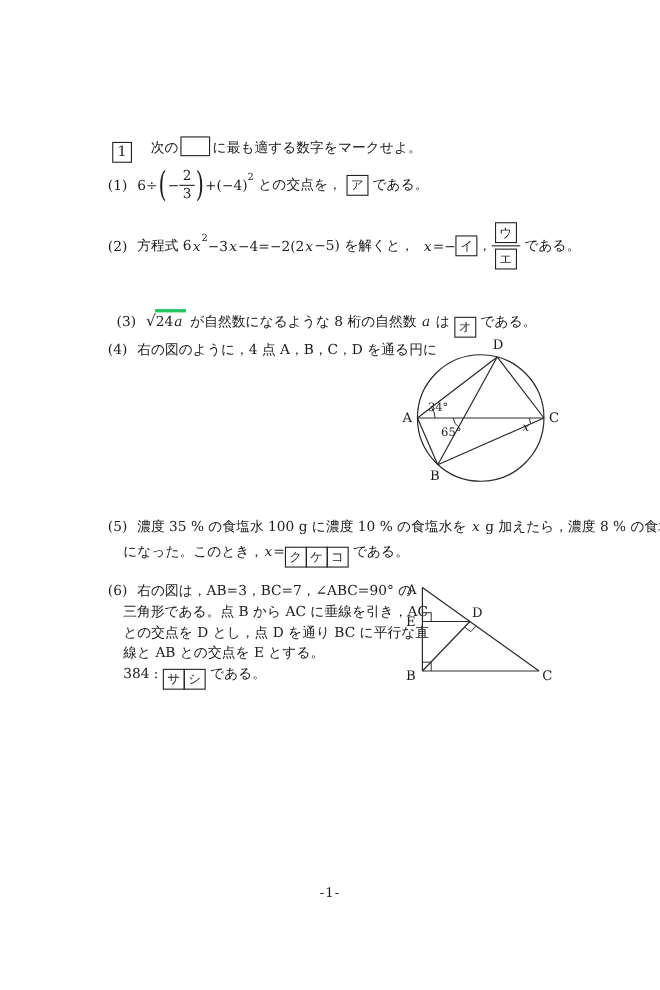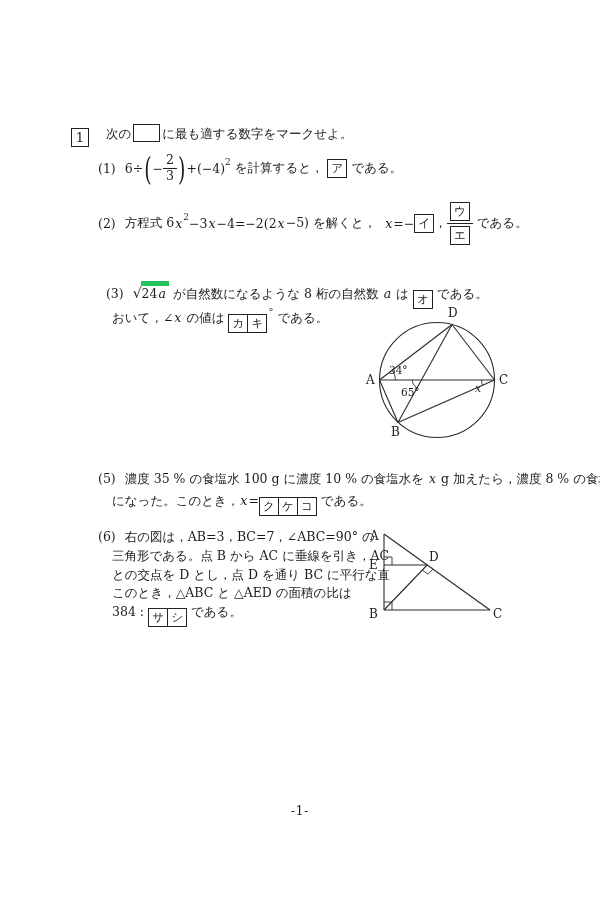--- a/index.html
+++ b/index.html
@@ -42,48 +42,48 @@
     padding:1px 3px;text-align:center;font-size:11.5px;
   }
   .agrp .cell:first-child{margin-left:0;}
   .deg{font-size:10px;position:relative;top:-7px;margin-left:1px;}
   
   .boxfrac{display:inline-flex;flex-direction:column;align-items:center;}
   .boxfrac .bcell{border:1px solid #222;min-width:12px;height:15px;line-height:15px;padding:1px 3px;text-align:center;font-size:11.5px;}
   .boxfrac .bline{width:26px;border-top:1px solid #222;margin:2px 0;height:0;}
   
   .rt{font-size:14px;}
-  .rad{display:inline-block;border-top:5px solid #22c55e;padding:0 2px 0 1px;margin-left:-1px;line-height:1.25;}
+  .rad{display:inline-block;border-top:3px solid #22c55e;padding:0 2px 0 1px;margin-left:-1px;line-height:1.25;}
   
   .v{font-style:italic;padding:0 1px;}
   
   svg .ln{stroke:#2a2a2a;stroke-width:1.1;fill:none;}
   svg .arc{stroke:#2a2a2a;stroke-width:0.9;fill:none;}
   svg text{font-family:"DejaVu Serif","Liberation Serif",serif;font-size:12px;fill:#1c1c1c;}
   svg text.sm{font-size:10.5px;}
   svg text.it{font-style:italic;font-size:11px;}
   .footer{position:absolute;left:0;top:804px;width:600px;text-align:center;font-size:12px;letter-spacing:1px;}
 </style>
 </head>
 <body>
 
-<div class="abs line" style="left:63px;top:109px;">
+<div class="abs line" style="left:94px;top:109px;">
   <span class="qnum">1</span><span>次の</span><span class="emptybox"></span><span>に最も適する数字をマークせよ。</span>
 </div>
 
 <div class="abs mathline" style="left:98px;top:148px;height:40px;">
   <span class="plabel">(1)</span>
     <span>6÷</span>
     <span class="bparen">(</span>
     <span>−</span>
     <span class="frac"><span class="num">2</span><span class="den">3</span></span>
     <span class="bparen">)</span>
     <span>+(−4)</span>
     <span class="pw">2</span>
-    <span> を計算すると， </span>
+    <span> との交点を， </span>
     <span class="abox">ア</span>
     <span> である。</span>
 </div>
 
 <div class="abs mathline" style="left:98px;top:198px;height:50px;">
   <span class="plabel">(2)</span>
     <span>方程式 6</span>
     <span class="v">x</span>
     <span class="pw">2</span>
     <span>−3</span>
@@ -97,21 +97,21 @@
     <span>，</span>
     <span class="boxfrac"><span class="bcell">ウ</span><span class="bline"></span><span class="bcell">エ</span></span>
     <span> である。</span>
 </div>
 
 <div class="abs line" style="left:98px;top:266px;">
   <span class="plabel">(3)</span><span class="rt">√</span><span class="rad"><span>24</span><span class="v">a</span></span><span> が自然数になるような 8 桁の自然数 </span><span class="v">a</span><span> は </span><span class="abox">オ</span><span> である。</span>
 </div>
 
 <div class="abs" style="left:98px;top:307px;line-height:21px;">
-  <div class="line cont"><span>おいて，∠</span><span class="v">x</span><span> の値は </span><span class="agrp"><span class="cell">カ</span><span class="cell">キ</span></span><span class="deg">°</span><span> である。</span></div>
+  <div class="line"><span class="plabel">(4)</span><span>右の図のように，4 点 A，B，C，D を通る円に</span></div>
 </div>
 
 <svg class="abs" style="left:365px;top:303px;" width="145" height="145" viewBox="0 0 145 145">
   <circle class="ln" cx="72" cy="77" r="57.5"></circle>
   <line class="ln" x1="14.5" y1="77" x2="129.5" y2="77"></line>
   <line class="ln" x1="14.5" y1="77" x2="87" y2="21.5"></line>
   <line class="ln" x1="14.5" y1="77" x2="33" y2="119.5"></line>
   <line class="ln" x1="33" y1="119.5" x2="87" y2="21.5"></line>
   <line class="ln" x1="33" y1="119.5" x2="129.5" y2="77"></line>
   <line class="ln" x1="87" y1="21.5" x2="129.5" y2="77"></line>
@@ -129,21 +129,21 @@
 
 <div class="abs" style="left:98px;top:468px;line-height:22px;">
   <div class="line"><span class="plabel">(5)</span><span>濃度 35 % の食塩水 100 g に濃度 10 % の食塩水を </span><span class="v">x</span><span> g 加えたら，濃度 8 % の食塩水</span></div>
   <div class="line cont"><span>になった。このとき，</span><span class="v">x</span><span>=</span><span class="agrp"><span class="cell">ク</span><span class="cell">ケ</span><span class="cell">コ</span></span><span> である。</span></div>
 </div>
 
 <div class="abs" style="left:98px;top:528px;line-height:18.8px;">
   <div class="line"><span class="plabel">(6)</span><span>右の図は，AB=3，BC=7，∠ABC=90° の</span></div>
   <div class="line cont"><span>三角形である。点 B から AC に垂線を引き，AC</span></div>
   <div class="line cont"><span>との交点を D とし，点 D を通り BC に平行な直</span></div>
-  <div class="line cont"><span>このとき，△ABC と △AED の面積の比は</span></div>
+  <div class="line cont"><span>線と AB との交点を E とする。</span></div>
   <div class="line cont"><span>384 : </span><span class="agrp"><span class="cell">サ</span><span class="cell">シ</span></span><span> である。</span></div>
 </div>
 
 <svg class="abs" style="left:362px;top:518px;" width="145" height="105" viewBox="0 0 145 105">
   <line class="ln" x1="22" y1="16" x2="22" y2="92"></line>
   <line class="ln" x1="22" y1="92" x2="128" y2="92"></line>
   <line class="ln" x1="22" y1="16" x2="128" y2="92"></line>
   <line class="ln" x1="22" y1="92" x2="65.2" y2="47"></line>
   <line class="ln" x1="22" y1="47" x2="65.2" y2="47"></line>
   <path class="arc" d="M30,92 L30,84 L22,84"></path>

